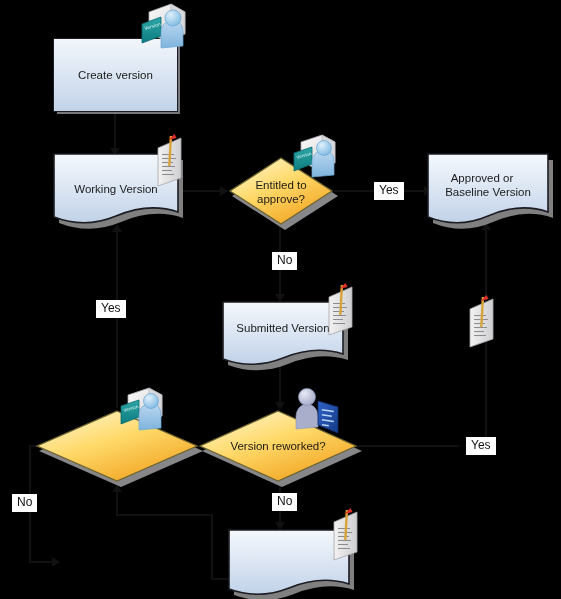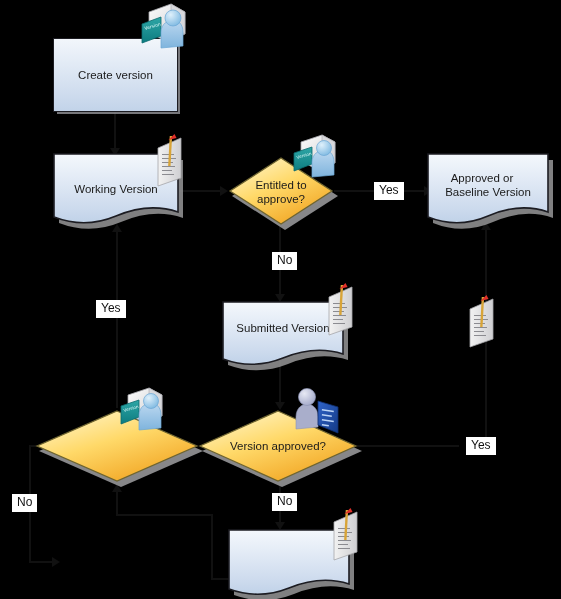--- a/index.html
+++ b/index.html
@@ -250,21 +250,21 @@
       <path d="M22 29 C22 21 29 17 34 17 C39 17 44 21 44 29 L44 42 L22 44 Z" fill="url(#gBlueBody)" stroke="#6aa6d4" stroke-width="0.7"></path>
       <circle cx="34" cy="15" r="7.5" fill="url(#gHead)" stroke="#6aa6d4" stroke-width="0.7"></circle>
     </svg>
   </div>
 
   <div class="diamond" style="left:198px;top:409px;width:162px;height:76px;">
     <svg width="168" height="82" viewBox="0 0 168 82">
       <path d="M84 6 L164 42 L84 78 L4 42 Z" fill="rgba(150,150,152,.9)"></path>
       <path d="M80 2 L158 37 L80 72 L2 37 Z" fill="url(#gDiamond)" stroke="#6f6530" stroke-width="1.3"></path>
     </svg>
-    <div class="nodetext" style="top:30px;width:160px;">Version approved?</div>
+    <div class="nodetext" style="top:30px;width:160px;">Version reworked?</div>
   </div>
   <div class="icon" style="left:288px;top:385px;width:56px;height:50px;">
     <svg width="56" height="50" viewBox="0 0 56 50">
       <path d="M8 32 C8 23 14 19 19 19 C24 19 30 23 30 32 L30 42 L8 44 Z" fill="#a9aecb" stroke="#8d93b4" stroke-width="0.6"></path>
       <circle cx="19" cy="12" r="8.5" fill="url(#gHeadGrey)" stroke="#8d93b4" stroke-width="0.7"></circle>
       <path d="M30 16 L50 22 L50 48 L30 40 Z" fill="url(#gFlag)" stroke="#0f2e6e" stroke-width="0.8"></path>
       <g fill="#bcd4f5">
         <rect x="34" y="24" width="12" height="1.6" transform="rotate(8 34 24)"></rect>
         <rect x="34" y="29" width="10" height="1.6" transform="rotate(8 34 29)"></rect>
         <rect x="34" y="34" width="12" height="1.6" transform="rotate(8 34 34)"></rect>

